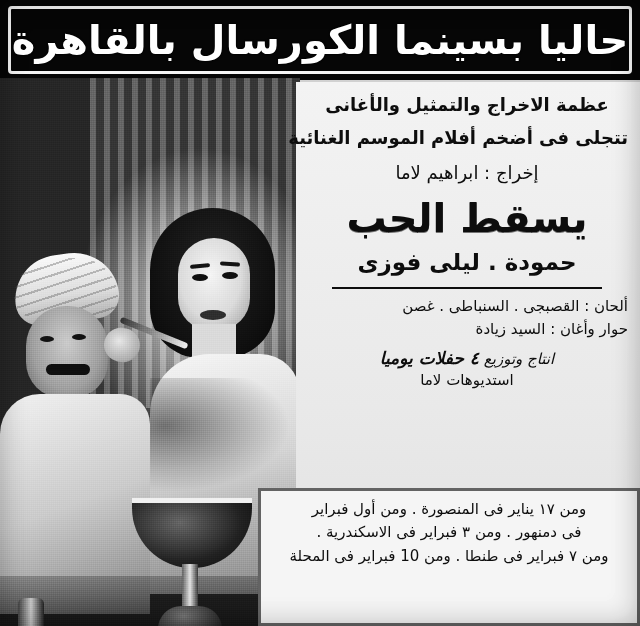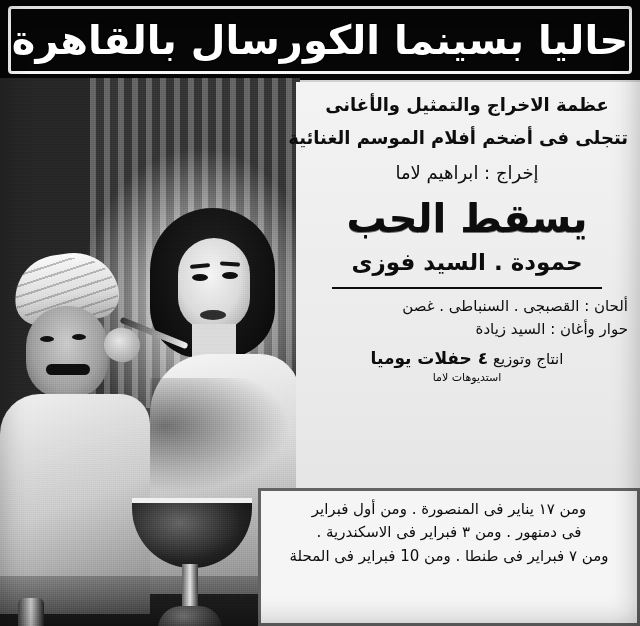--- a/index.html
+++ b/index.html
@@ -175,23 +175,23 @@
     letter-spacing: -2px;
     text-shadow: 0 1px 0 rgba(0,0,0,.5);
   }
   .director { font-size: 18px; margin-top: 14px; text-align: center; }
   .cast1 { font-size: 23px; font-weight: bold; margin-top: 18px; }
   .cast2 { font-size: 23px; font-weight: bold; margin-top: 8px; }
   .rule {
     height: 2px; background: #15120f; margin: 12px 26px 8px 26px;
   }
   .credit { font-size: 15px; margin-top: 5px; text-align: right; }
-  .production { font-size: 15px; margin-top: 10px; text-align: center; }
+  .production { font-size: 15px; margin-top: 10px; text-align: center; font-style: italic; }
   .production b { font-size: 17px; }
-  .studio { font-size: 11px; margin-top: 3px; text-align: center; }
+  .studio { font-size: 15px; margin-top: 3px; text-align: center; }
 
   .datesbox {
     position: absolute; left: 258px; top: 488px; width: 382px; height: 138px;
     background: #f1efe9;
     border: 3px solid #15803d;
     direction: rtl;
     color: #141210;
     padding: 7px 10px;
   }
   .dateline {
@@ -245,21 +245,21 @@
     <div class="bottle"></div>
 
     <div class="photo-grain"></div>
   </div>
 
   <div class="textcol">
     <div class="line tagline1">عظمة الاخراج والتمثيل والأغانى</div>
     <div class="line tagline2">تتجلى فى أضخم أفلام الموسم الغنائية</div>
     <div class="line director">إخراج : ابراهيم لاما</div>
     <div class="line title">يسقط الحب</div>
-    <div class="line cast2">حمودة . السيد فوزى</div>
+    <div class="line cast2">حمودة . ليلى فوزى</div>
     <div class="rule"></div>
     <div class="line credit">ألحان : القصبجى . السنباطى . غصن</div>
     <div class="line credit">حوار وأغان : السيد زيادة</div>
     <div class="line production">
       <span>انتاج وتوزيع</span>
       <b>٤ حفلات يوميا</b>
     </div>
     <div class="line studio">استديوهات لاما</div>
   </div>
 

